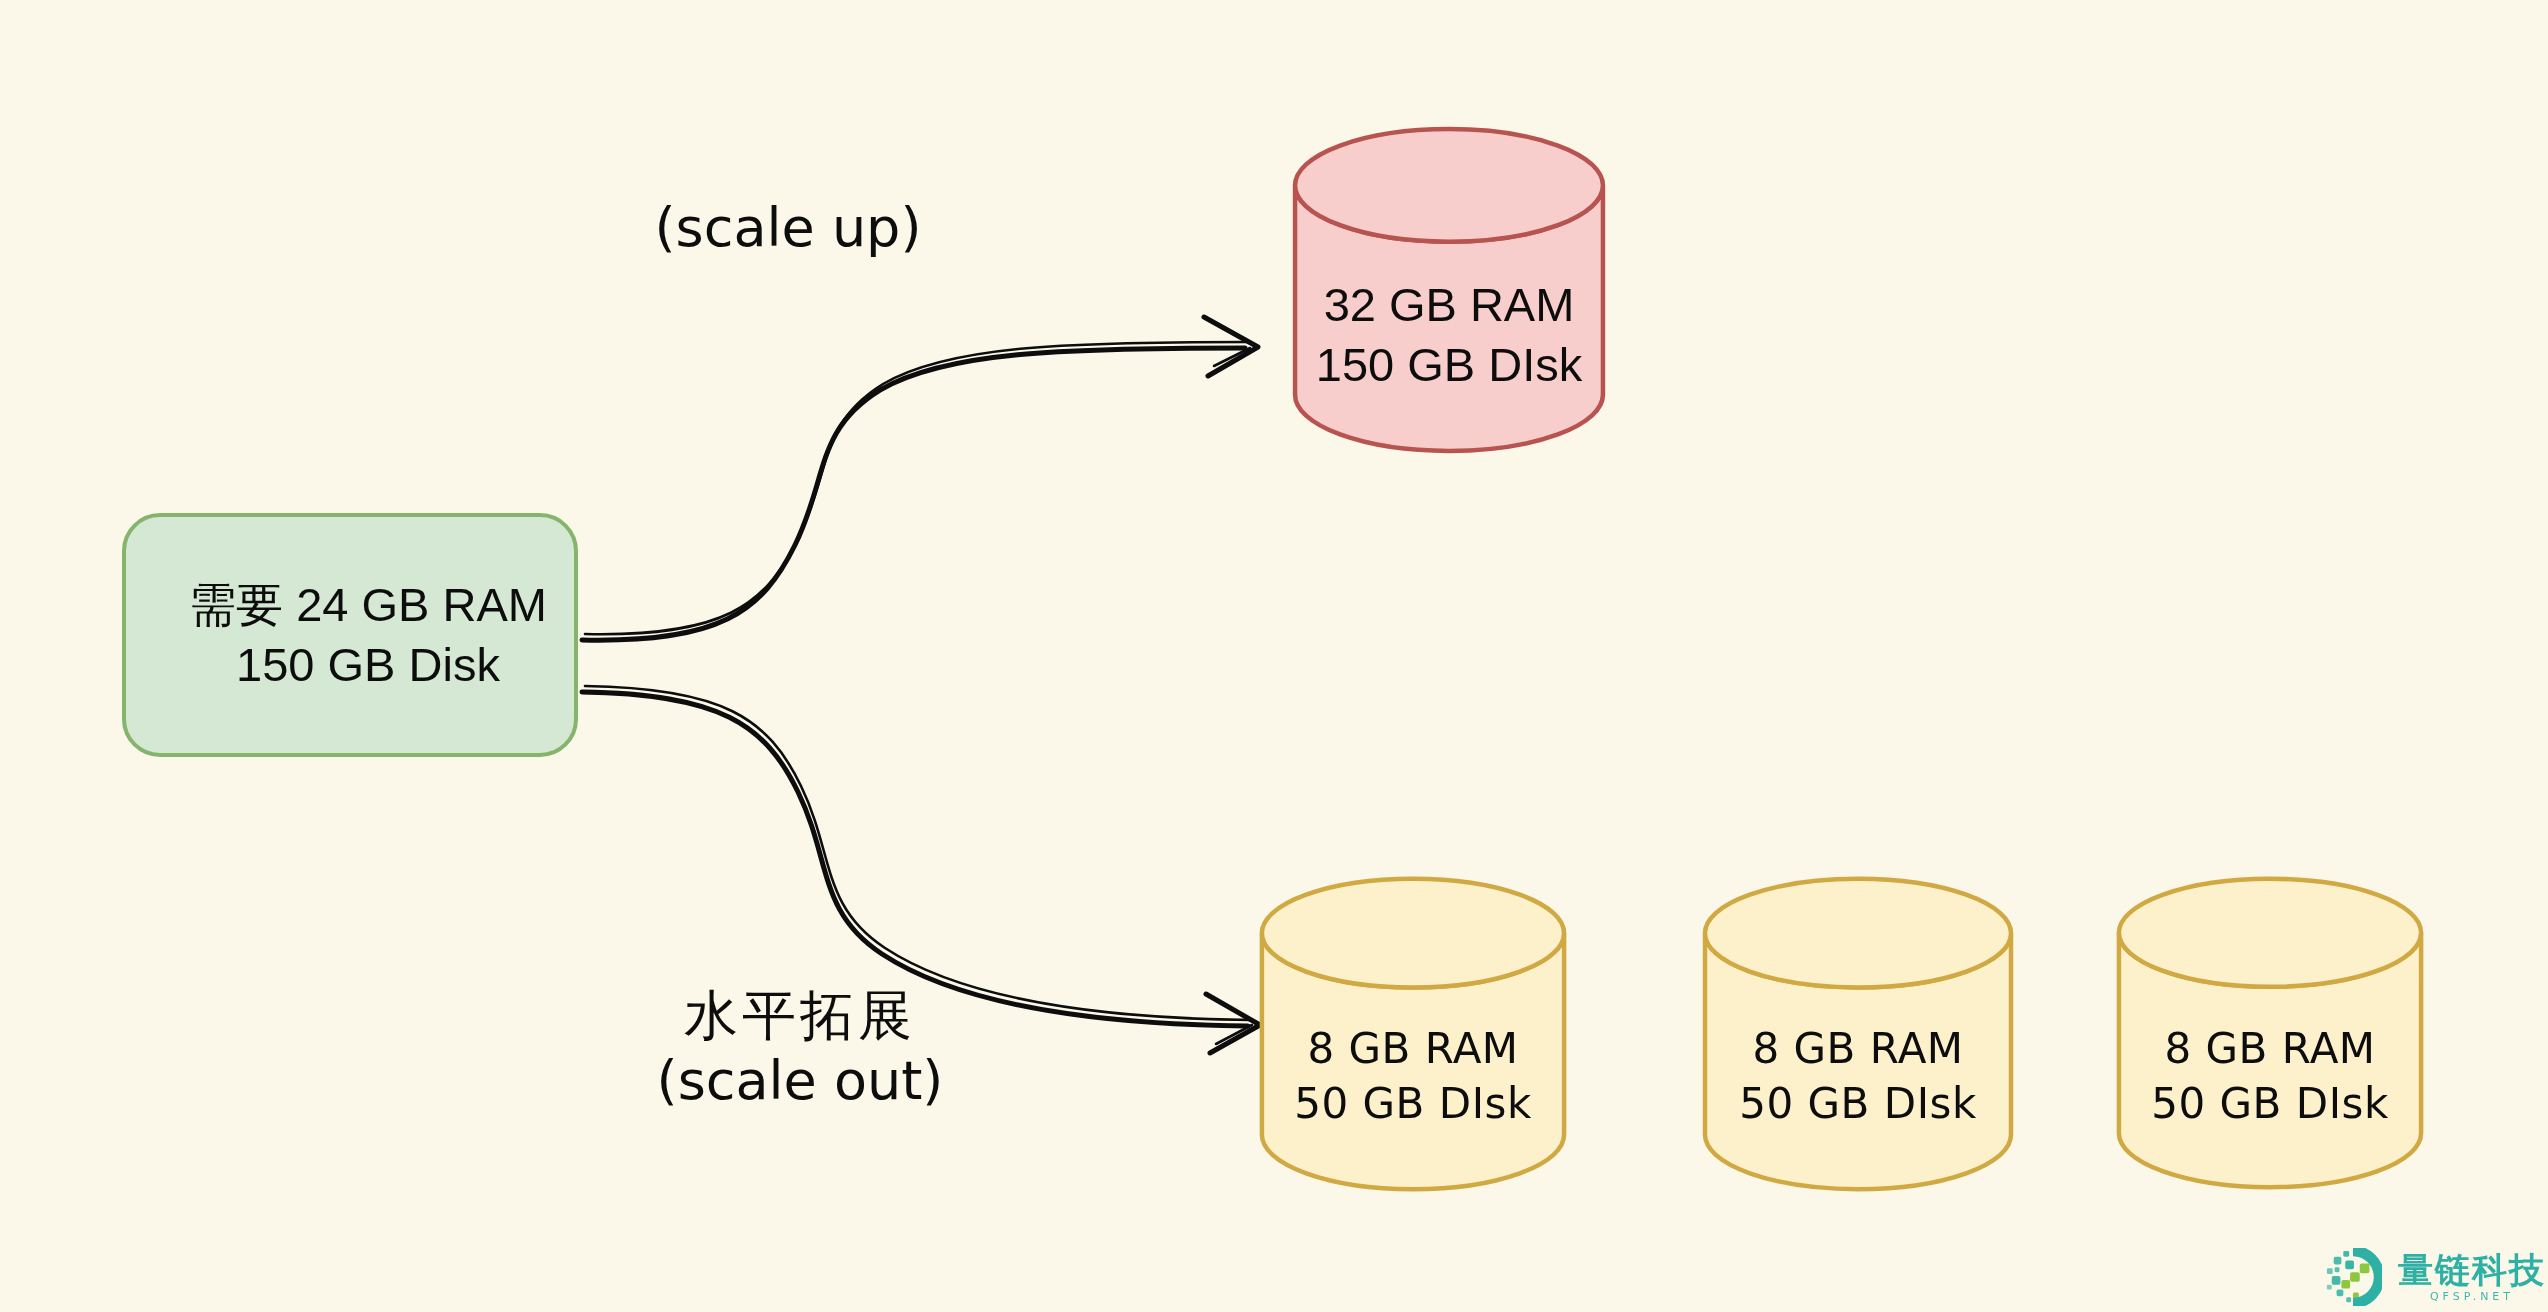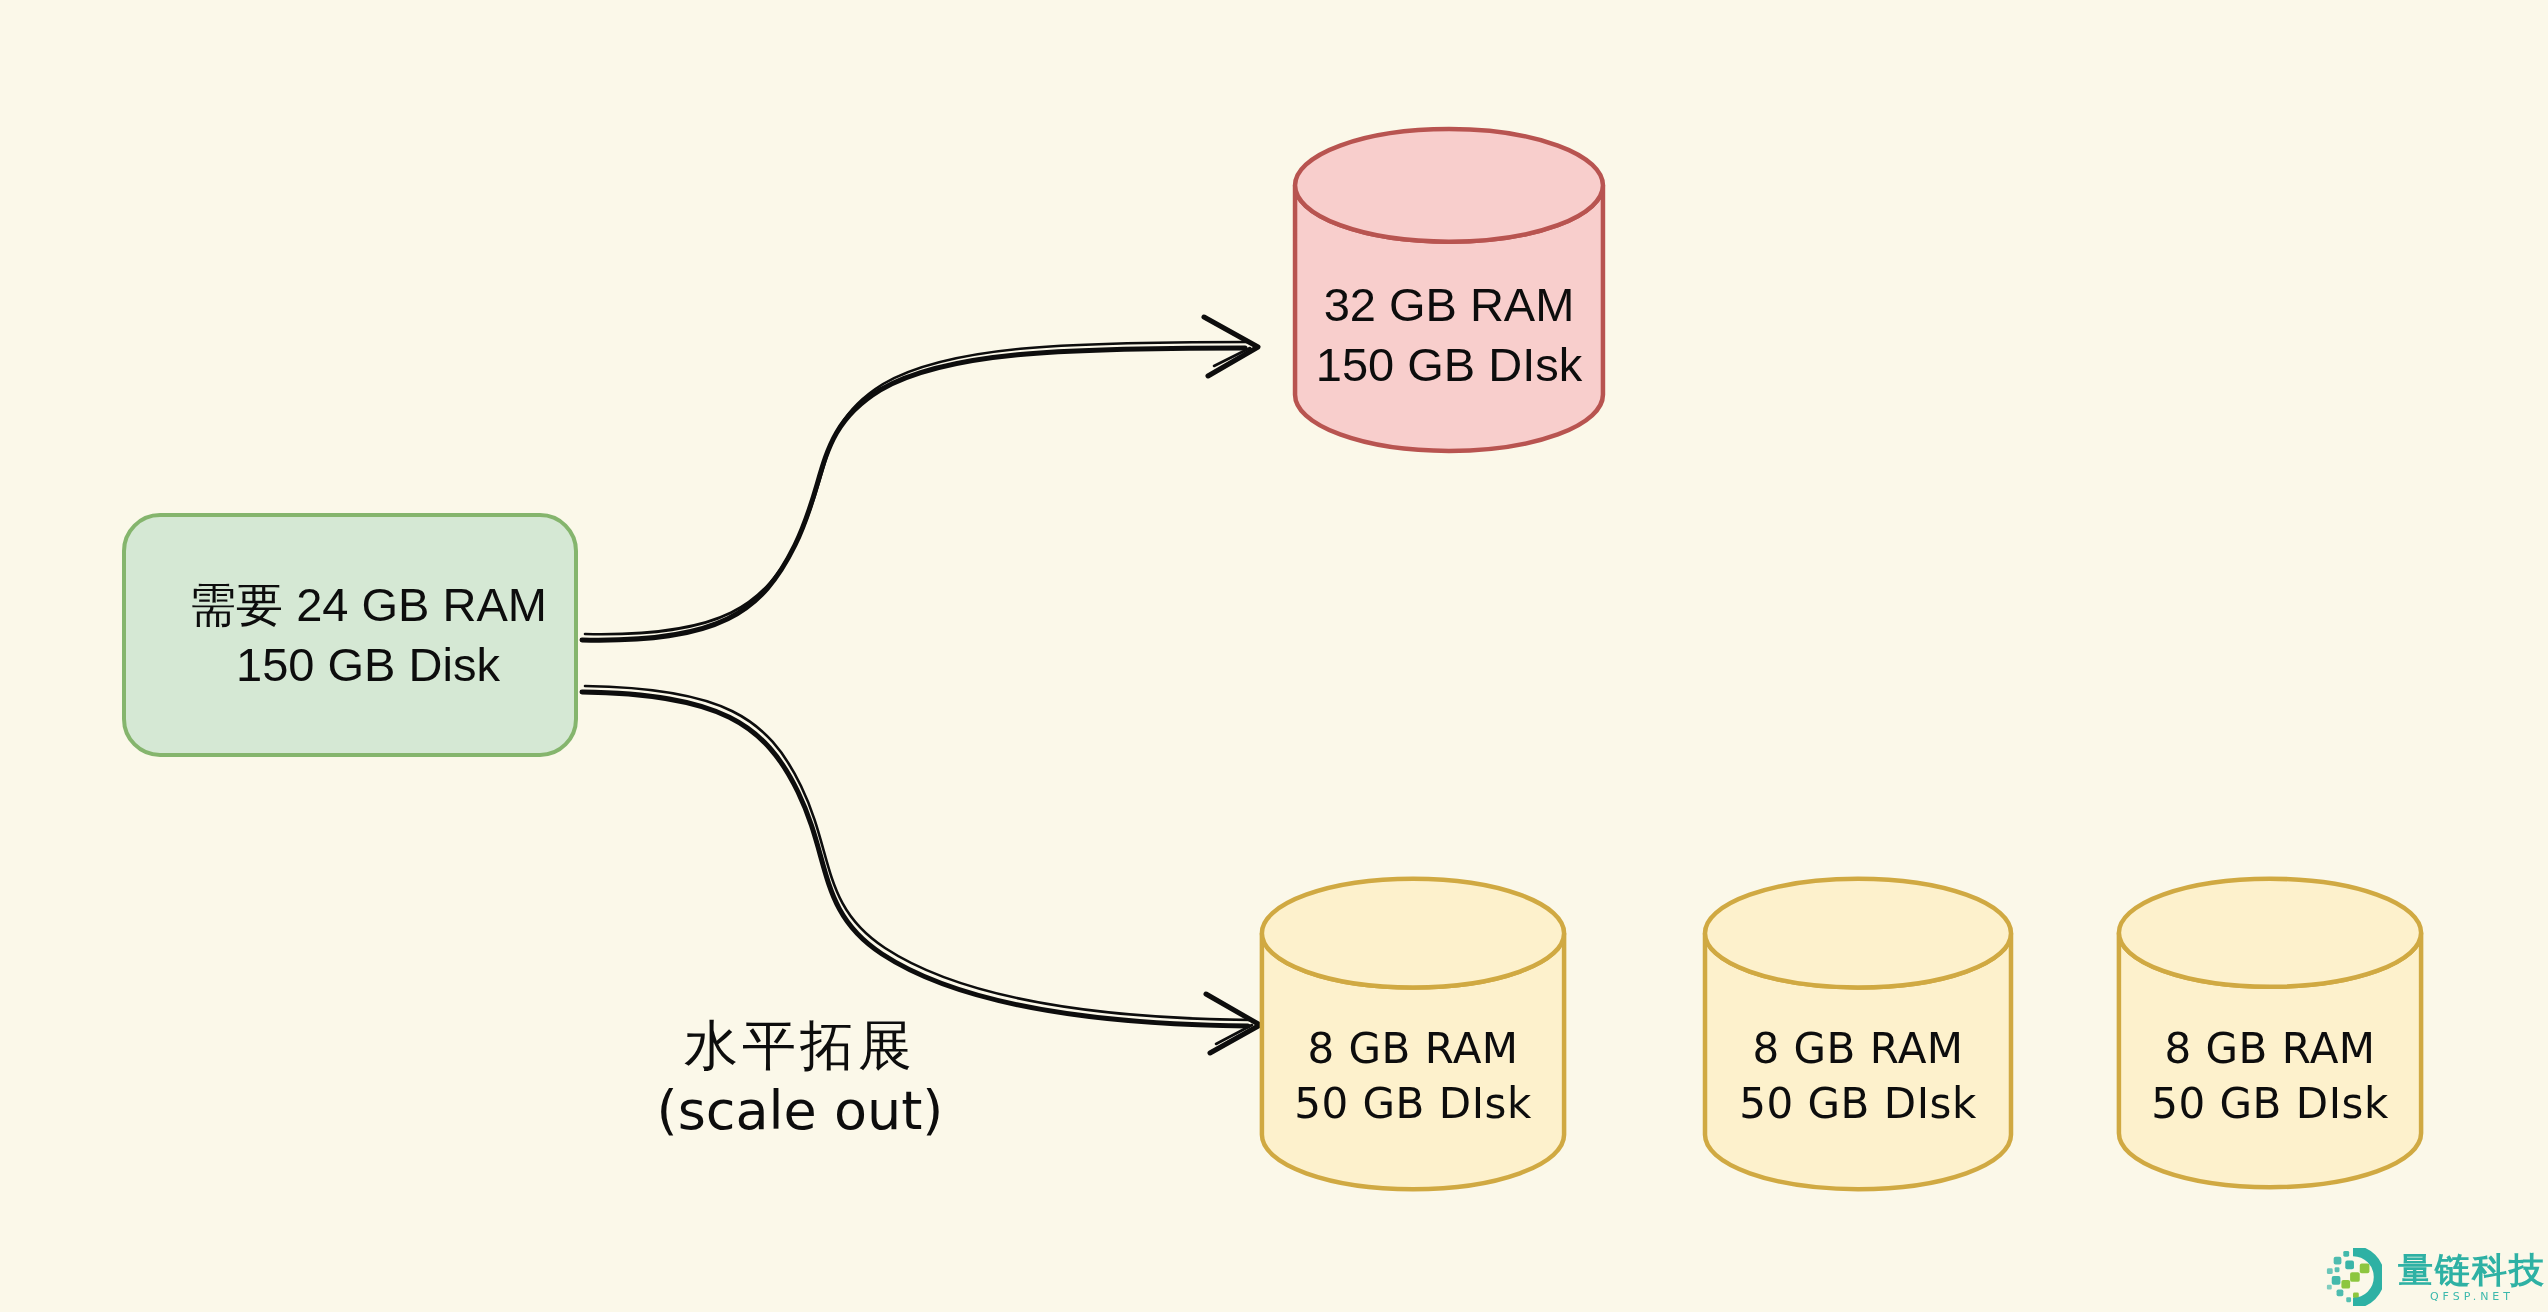--- a/index.html
+++ b/index.html
@@ -67,21 +67,21 @@
   
   .edge-label {
     position: absolute;
     text-align: center;
     color: #0d0d0d;
     font-family: "DejaVu Sans", sans-serif;
     font-size: 54px; line-height: 1.2;
   }
   .edge-label .cn { letter-spacing: 4px; }
   .edge-label-up  { left: 598px; top: 196px;  width: 380px; }
-  .edge-label-out { left: 600px; top: 1014px; width: 400px; }
+  .edge-label-out { left: 600px; top: 984px; width: 400px; }
 
   
   .watermark {
     position: absolute;
     right: 2px; bottom: 4px;
     display: flex; align-items: center;
     height: 62px;
     gap: 8px;
   }
   .wm-icon { width: 58px; height: 58px; margin-right: 8px; }
@@ -120,20 +120,21 @@
       <path class="arrow-stroke2" d="M 1252 1025 L 1216 1044"></path>
     </g>
   </svg>
 
   <div class="source-box">
     <div>需要 24 GB RAM</div>
     <div>150 GB Disk</div>
   </div>
 
   <div class="edge-label edge-label-up">
+    <div class="en">(scale up)</div>
   </div>
 
   <div class="edge-label edge-label-out">
     <div class="cn">水平拓展</div>
     <div class="en">(scale out)</div>
   </div>
 
   <div class="cyl cyl-red" style="left:1288px; top:123px; width:322px; height:334px;">
     <svg viewBox="0 0 320 332" preserveAspectRatio="none">
       <path class="shape" vector-effect="non-scaling-stroke" d="M 7 62 L 7 270 A 153 56 0 0 0 313 270 L 313 62 A 153 56 0 0 1 7 62 Z"></path>

